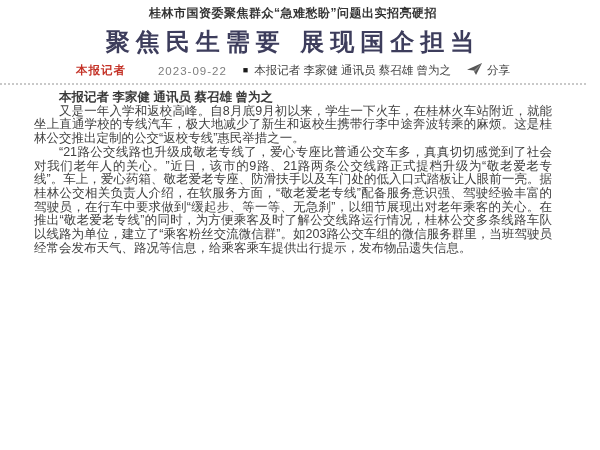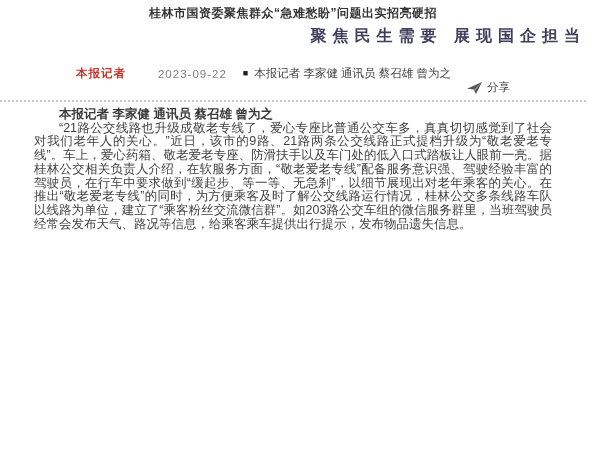--- a/index.html
+++ b/index.html
@@ -11,33 +11,33 @@
     overflow:hidden;
   }
   .page{width:586px;height:450px;box-sizing:border-box;}
   .header{text-align:center;padding-top:5px;}
   .kicker{
     font-size:12px;font-weight:bold;color:#333333;
     letter-spacing:0.5px;
   }
   .title{
     font-family:"DejaVu Serif","Liberation Serif",serif;
-    font-size:16px;font-weight:bold;color:#3d3d5c;
-    letter-spacing:6px;margin:4px 0 5px 0;text-align:right;
+    font-size:24px;font-weight:bold;color:#3d3d5c;
+    letter-spacing:6px;margin:4px 0 5px 0;
   }
   .meta{
     display:flex;justify-content:center;align-items:center;
     gap:16px;font-size:11.5px;color:#3f3f3f;
   }
   .meta .source{color:#c43227;font-weight:bold;letter-spacing:1px;}
   .meta .date{color:#7d7d7d;letter-spacing:1px;margin-left:16px;}
   .meta .byline-group{display:flex;align-items:center;gap:6px;}
   .meta .square{font-size:9px;color:#1a1a1a;line-height:1;}
   .meta .share{
-    display:flex;align-items:center;gap:5px;cursor:pointer;color:#3f3f3f;margin-top:28px;
+    display:flex;align-items:flex-start;gap:5px;cursor:pointer;color:#3f3f3f;
   }
   .meta .share svg{display:block;}
   .divider{
     border-bottom:2px dotted #c9c9c9;
     margin:5px 0 4px 0;height:0;
   }
   .article{
     padding:2px 34px 0 34px;
     font-size:12.5px;line-height:13.7px;
     text-align:justify;
@@ -69,16 +69,17 @@
         </span>
         <span>分享</span>
       </span>
     </div>
   </div>
 
   <div class="divider"></div>
 
   <div class="article">
     <p class="byline">本报记者 李家健 通讯员 蔡召雄 曾为之</p>
+    <p>又是一年入学和返校高峰。自8月底9月初以来，学生一下火车，在桂林火车站附近，就能坐上直通学校的专线汽车，极大地减少了新生和返校生携带行李中途奔波转乘的麻烦。这是桂林公交推出定制的公交“返校专线”惠民举措之一。</p>
     <p>“21路公交线路也升级成敬老专线了，爱心专座比普通公交车多，真真切切感觉到了社会对我们老年人的关心。”近日，该市的9路、21路两条公交线路正式提档升级为“敬老爱老专线”。车上，爱心药箱、敬老爱老专座、防滑扶手以及车门处的低入口式踏板让人眼前一亮。据桂林公交相关负责人介绍，在软服务方面，“敬老爱老专线”配备服务意识强、驾驶经验丰富的驾驶员，在行车中要求做到“缓起步、等一等、无急刹”，以细节展现出对老年乘客的关心。在推出“敬老爱老专线”的同时，为方便乘客及时了解公交线路运行情况，桂林公交多条线路车队以线路为单位，建立了“乘客粉丝交流微信群”。如203路公交车组的微信服务群里，当班驾驶员经常会发布天气、路况等信息，给乘客乘车提供出行提示，发布物品遗失信息。</p>
   </div>
 
 </div>
 
 </body></html>

